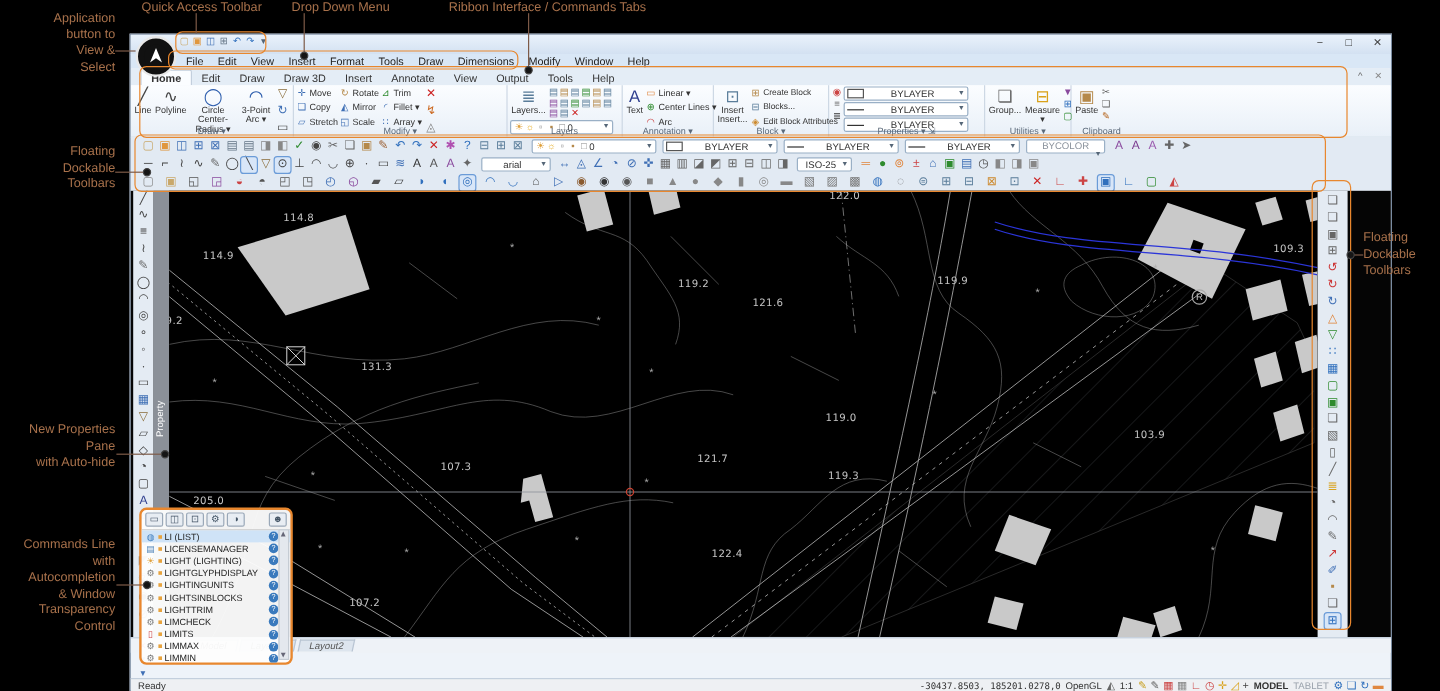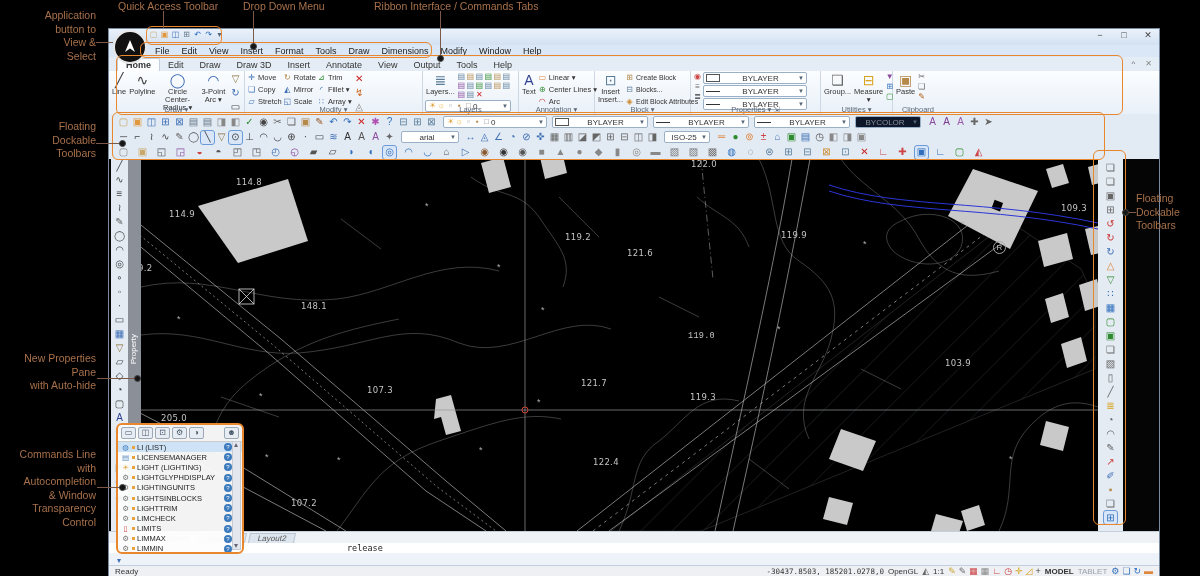--- a/index.html
+++ b/index.html
@@ -25,21 +25,21 @@
   .bigbtn{display:flex;flex-direction:column;align-items:center;font-size:7.5px;line-height:8px;color:#333;padding:1px;border-radius:2px;text-align:center;}
   .bigbtn .bi{font-size:14px;height:15px;line-height:15px;}
   .scol{display:flex;flex-direction:column;gap:1px;}
   .srow{display:flex;align-items:center;font-size:7.5px;gap:2px;height:11px;color:#333;white-space:nowrap;}
   .ic{width:13px;height:13px;display:flex;align-items:center;justify-content:center;font-size:10px;line-height:1;flex:none;border-radius:2px;color:#555;}
   .ic.small{width:9px;height:9px;font-size:8px;}
   .sel{background:#d8e6f8;outline:1px solid #6a9bd8;}
   .lgrid{display:flex;flex-wrap:wrap;width:62px;gap:0px;}
   .dd{height:12px;background:#fff;border:1px solid #9ab0c6;display:flex;align-items:center;font-size:8px;color:#333;padding:0 2px;border-radius:2px;box-sizing:border-box;white-space:nowrap;}
   .dd .arr{margin-left:auto;font-size:6px;color:#567;}
-  .dd.dis{background:#0f172a;color:#8a929c;}
+  .dd.dis{background:#ffffff;color:#8a929c;flex-direction:column;}
   .swatch{width:12px;height:6px;background:#fff;border:1px solid #555;margin-right:3px;flex:none;}
   .lln{width:14px;border-top:1px solid #333;margin-right:3px;flex:none;}
   .pv{flex:1;text-align:center;}
   
   .tbblock{position:absolute;left:0;top:85px;right:0;height:45px;background:#e2eaf3;}
   .tbrow{position:absolute;left:8px;right:4px;height:14px;display:flex;align-items:center;gap:1px;}
   
   .main{position:absolute;left:0;top:130px;right:0;height:372px;background:#050505;}
   .vtb{position:absolute;background:#e4ebf3;display:flex;flex-direction:column;align-items:center;}
   .pstrip{position:absolute;left:19px;top:130px;width:13px;height:372px;background:#8b9098;}
@@ -657,29 +657,29 @@
       <g stroke="#8f959c" stroke-width="0.7">
         <line x1="384" y1="0" x2="384" y2="372"></line>
         <line x1="0" y1="251" x2="957" y2="251"></line>
       </g>
       <circle cx="384" cy="251" r="3" fill="none" stroke="#cc4433" stroke-width="1"></circle>
     </svg>
     <div>
         <span class="mlab" style="left: 95px; top: 18px;">114.8</span>
         <span class="mlab" style="left: 28px; top: 50px;">114.9</span>
         <span class="mlab" style="left: -3px; top: 104px;">9.2</span>
-        <span class="mlab" style="left: 160px; top: 142px;">148.1</span>
+        <span class="mlab" style="left: 160px; top: 142px;">131.3</span>
         <span class="mlab" style="left: 226px; top: 226px;">107.3</span>
         <span class="mlab" style="left: 20px; top: 254px;">205.0</span>
         <span class="mlab" style="left: 150px; top: 339px;">107.2</span>
         <span class="mlab" style="left: 452px; top: 298px;">122.4</span>
         <span class="mlab" style="left: 486px; top: 89px;">121.6</span>
         <span class="mlab" style="left: 424px; top: 73px;">119.2</span>
         <span class="mlab" style="left: 640px; top: 71px;">119.9</span>
-        <span class="mlab" style="left: 547px; top: 172px; font-family: Liberation Mono, monospace;">119.0</span>
+        <span class="mlab" style="left: 547px; top: 185px;">119.0</span>
         <span class="mlab" style="left: 549px; top: 233px;">119.3</span>
         <span class="mlab" style="left: 440px; top: 219px;">121.7</span>
         <span class="mlab" style="left: 804px; top: 199px;">103.9</span>
         <span class="mlab" style="left: 550px; top: 0px;">122.0</span>
         <span class="mlab" style="left: 920px; top: 44px;">109.3</span>
       </div>
     <div>
         <span class="tree" style="left: 284px; top: 42px;"></span>
         <span class="tree" style="left: 356px; top: 103px;"></span>
         <span class="tree" style="left: 400px; top: 146px;"></span>
@@ -735,21 +735,20 @@
         <span style="font-size: 8px; color: rgb(85, 102, 119);">›</span>
         <span style="font-size: 8px; color: rgb(85, 102, 119);">»</span>
       </span>
     <span style="display:flex">
         <span class="ltab active">Model</span>
         <span class="ltab">Layout1</span>
         <span class="ltab">Layout2</span>
       </span>
   </div>
 
-  <div class="hist"><span>release</span></div>
 
 
   <div class="cmdctl">
 
   <span class="ic small" style="color: rgb(204, 51, 51);">✕</span>
       <span class="ic small" style="color: rgb(63, 111, 181);">▾</span>
       <span class="ic small" style="color: rgb(63, 111, 181);">▾</span>
     </div>
 
   <div class="statusbar">

